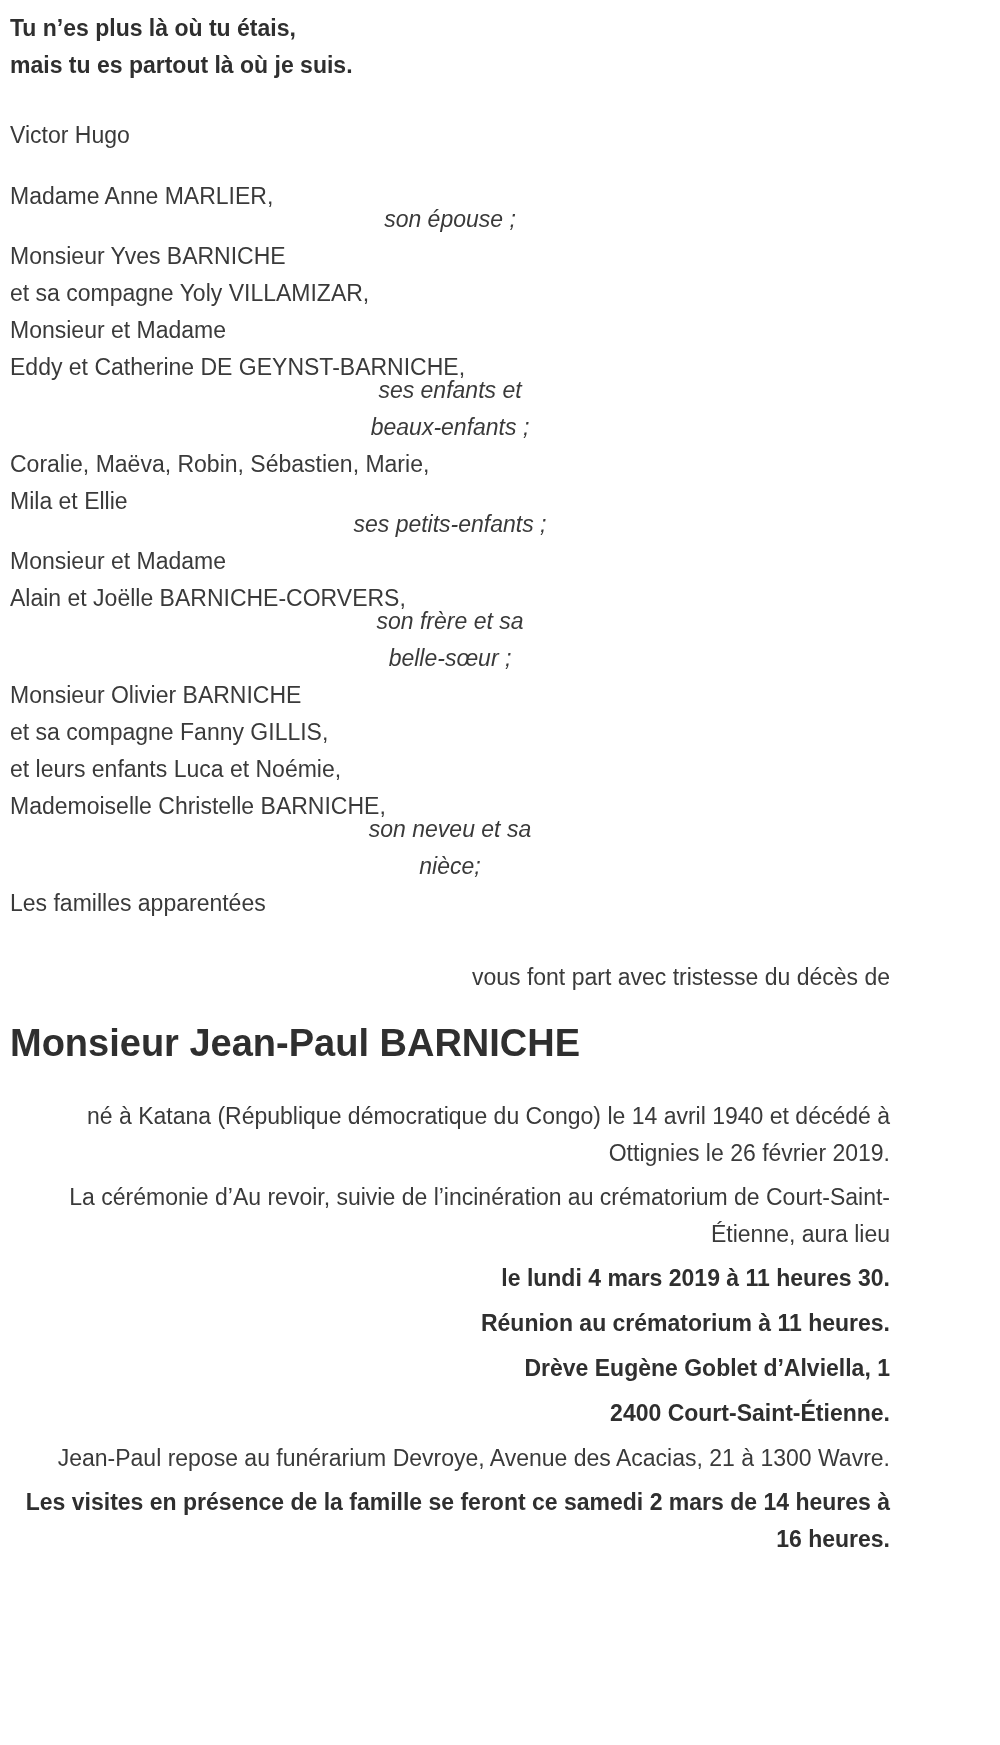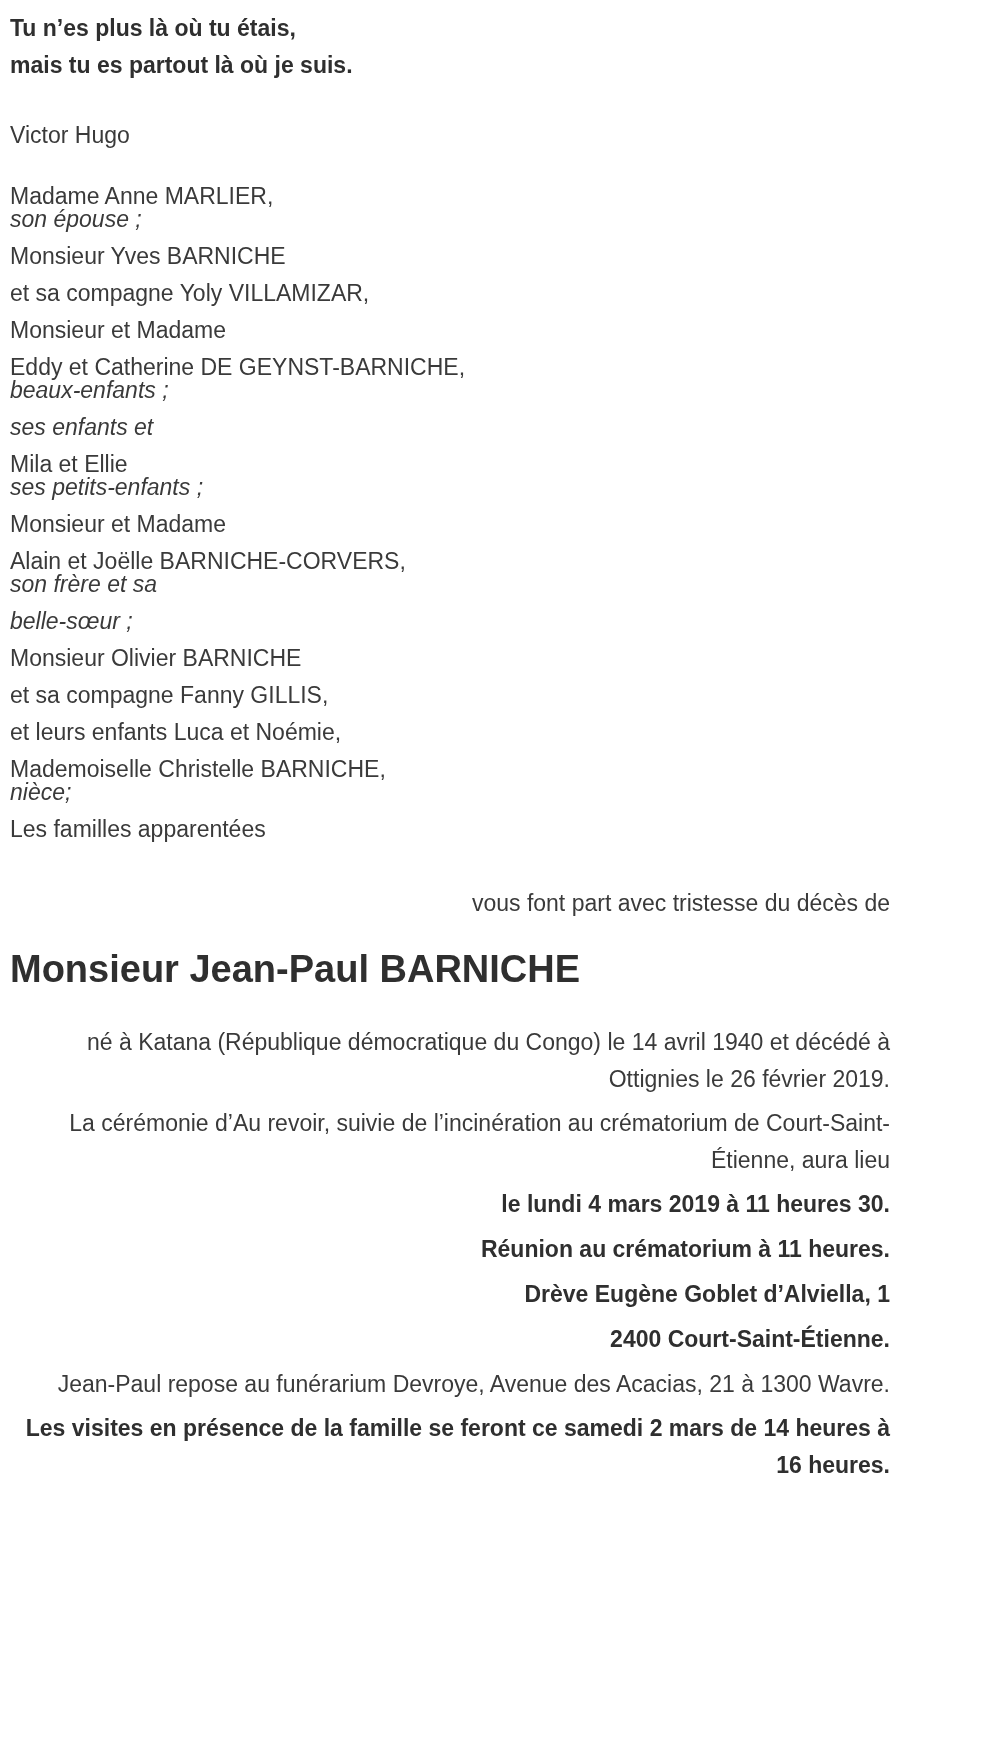--- a/index.html
+++ b/index.html
@@ -16,21 +16,21 @@
     font-size: 23px;
     line-height: 37px;
   }
   .line { white-space: pre-wrap; }
   .bold { font-weight: 700; color: #2f2f2f; }
   .quote { margin-bottom: 33px; }
   .author { margin-bottom: 24px; }
   .group { margin: 0; }
   .rel {
     margin-top: -14px;
-    text-align: left;
+    text-align: center;
     font-style: italic;
   }
   .families { margin-bottom: 37px; }
   .deceased {
     font-size: 38px;
     line-height: 44px;
     font-weight: 700;
     color: #2f2f2f;
     margin: 25px 0 33px 0;
     white-space: pre-wrap;
@@ -55,26 +55,27 @@
       <div class="line">son épouse ;</div>
     </div>
   </section>
 
   <section class="group">
     <div class="line">Monsieur Yves BARNICHE</div>
     <div class="line">et sa compagne Yoly VILLAMIZAR,</div>
     <div class="line">Monsieur et Madame</div>
     <div class="line">Eddy et Catherine DE GEYNST-BARNICHE,</div>
     <div class="rel">
+      <div class="line">ses enfants et</div>
       <div class="line">beaux-enfants ;</div>
-      <div class="line">ses enfants et</div>
     </div>
   </section>
 
   <section class="group">
+    <div class="line">Coralie, Maëva, Robin, Sébastien, Marie,</div>
     <div class="line">Mila et Ellie</div>
     <div class="rel">
       <div class="line">ses petits-enfants ;</div>
     </div>
   </section>
 
   <section class="group">
     <div class="line">Monsieur et Madame</div>
     <div class="line">Alain et Joëlle BARNICHE-CORVERS,</div>
     <div class="rel">
@@ -82,20 +83,21 @@
       <div class="line">belle-sœur ;</div>
     </div>
   </section>
 
   <section class="group">
     <div class="line">Monsieur Olivier BARNICHE</div>
     <div class="line">et sa compagne Fanny GILLIS,</div>
     <div class="line">et leurs enfants Luca et Noémie,</div>
     <div class="line">Mademoiselle Christelle BARNICHE,</div>
     <div class="rel">
+      <div class="line">son neveu et sa</div>
       <div class="line">nièce;</div>
     </div>
   </section>
 
   <div class="line families">Les familles apparentées</div>
 
   <p class="para">vous font part avec tristesse du décès de</p>
 
   <div class="deceased">Monsieur Jean-Paul BARNICHE</div>
 

